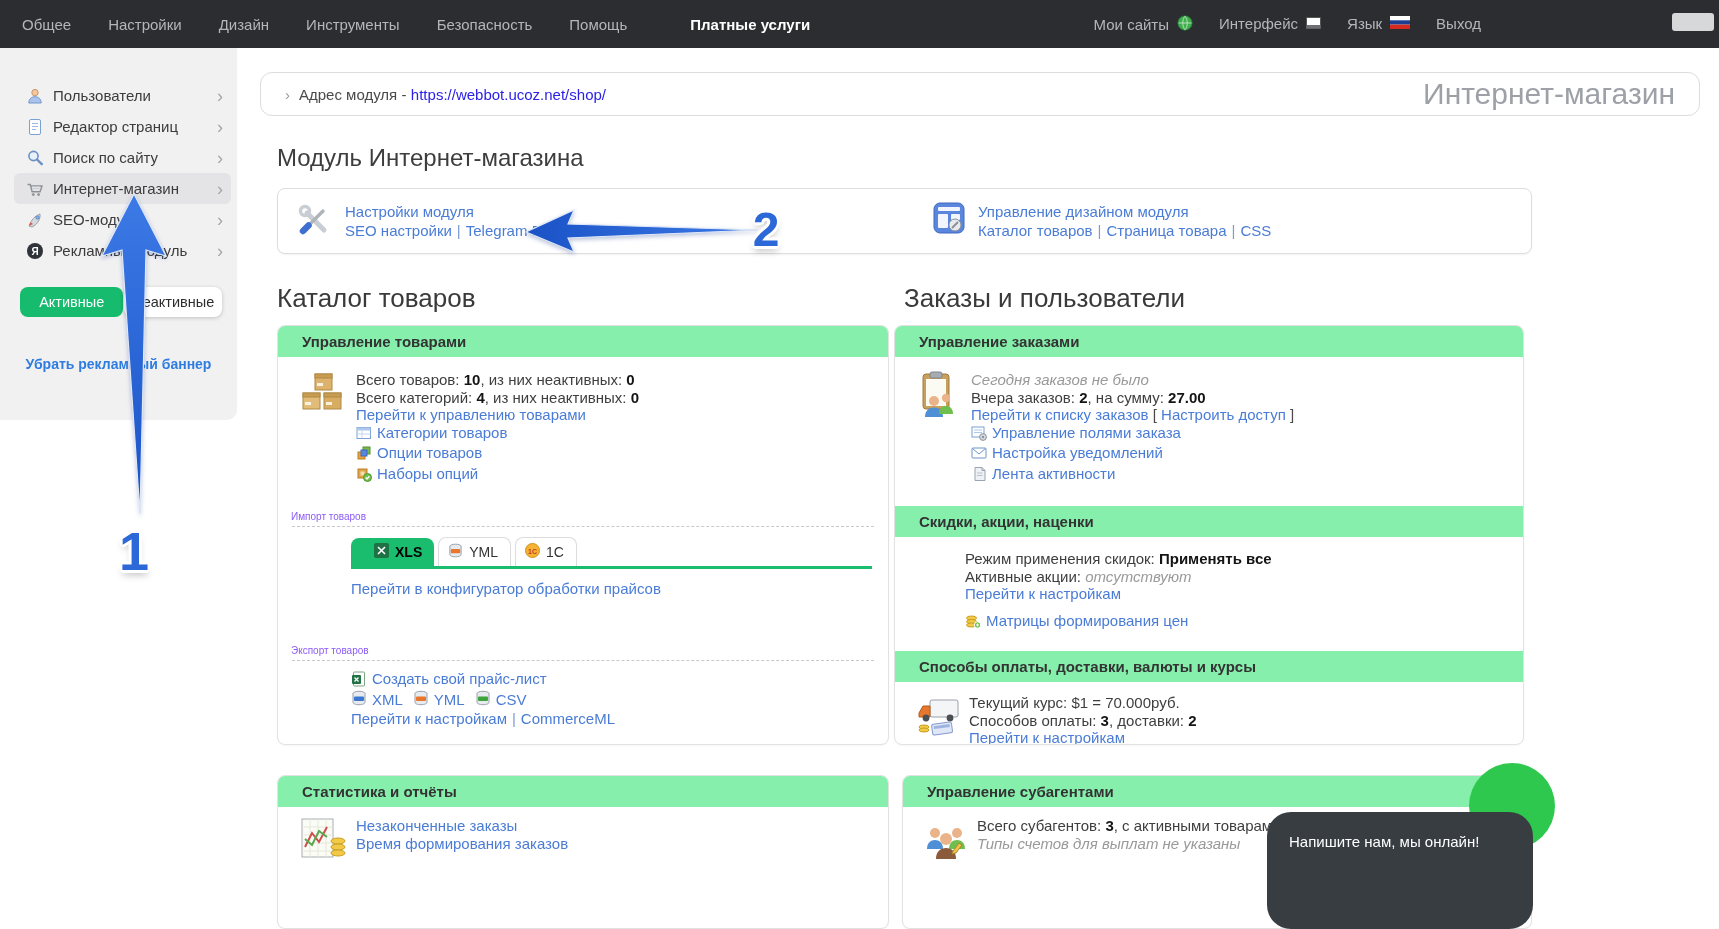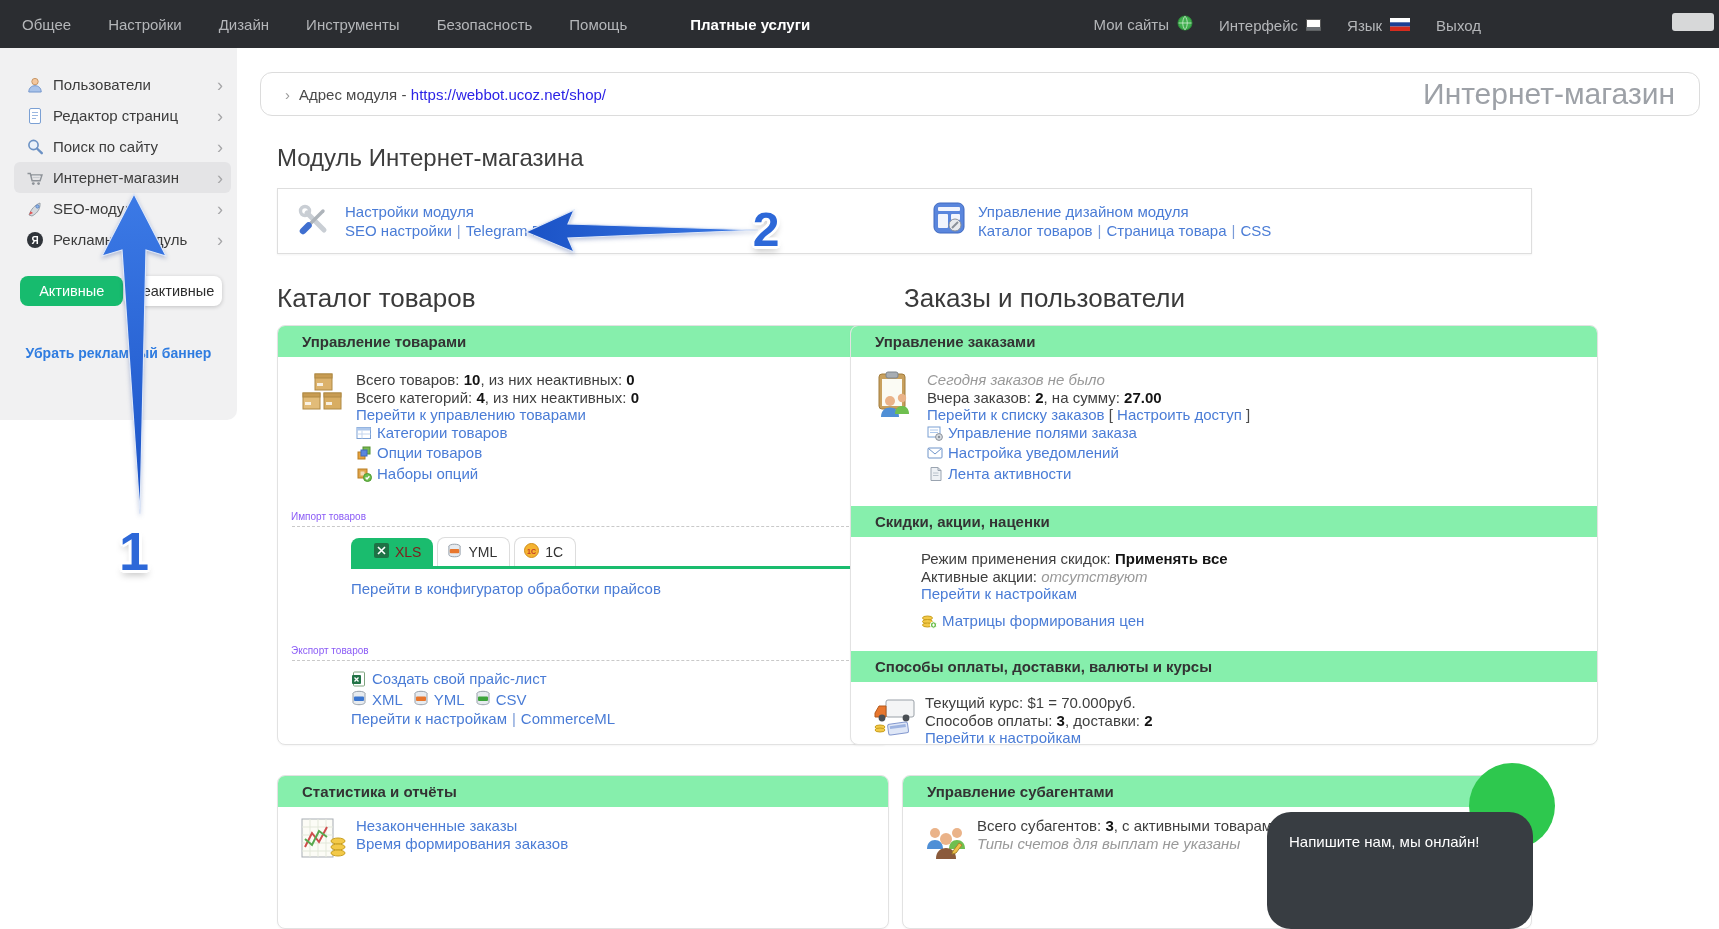--- a/index.html
+++ b/index.html
@@ -7,27 +7,27 @@
   body { position:relative; width:1719px; height:929px; overflow:hidden; background:#fff;
          font-family:"Liberation Sans","DejaVu Sans",sans-serif; }
   .abs { position:absolute; }
 
   
   .topbar { position:absolute; left:0; top:0; width:1719px; height:48px; background:#2b2d31;
             display:flex; align-items:center; z-index:20; }
   .topnav { display:flex; gap:37px; margin-left:22px; align-items:center; }
   .tlink { color:#b4b6b9; font-size:15px; cursor:pointer; white-space:nowrap; }
   .tlink.paid { color:#ffffff; font-weight:bold; margin-left:26px; }
-  .topright { display:flex; gap:26px; margin-left:auto; margin-right:238px; align-items:flex-end; }
+  .topright { display:flex; gap:26px; margin-left:auto; margin-right:238px; align-items:flex-start; }
   .tr-item { display:flex; align-items:center; gap:8px; color:#b4b6b9; font-size:15px; cursor:pointer; white-space:nowrap; }
   .miniwidget { left:1672px; top:13px; width:42px; height:18px; background:#d7d8d9; border-radius:3px; z-index:21; }
 
   
   .sidebar { position:absolute; left:0; top:48px; width:237px; height:372px; background:#f1f1f2;
-             border-radius:0 0 10px 0; padding-top:21px; z-index:5; }
+             border-radius:0 0 10px 0; padding-top:32px; z-index:5; }
   .sitem { height:31px; margin:0 6px 0 14px; padding:0 8px 0 12px; display:flex; align-items:center;
            gap:9px; border-radius:6px; font-size:15px; color:#3c3c3c; cursor:pointer; }
   .sitem.active { background:#e4e4e6; }
   .sitem .chev { margin-left:auto; color:#a6a6a8; font-size:18px; line-height:1; }
   .sicon { width:18px; height:18px; flex:0 0 auto; }
   .side-tabs { display:flex; margin:21px 15px 0 20px; }
   .stab { height:30px; display:flex; align-items:center; justify-content:center; font-size:14.5px;
           border-radius:8px; cursor:pointer; }
   .stab.green { background:#17bb6e; color:#fff; flex:1.06; }
   .stab.white { background:#fff; color:#2d2d2d; flex:1; box-shadow:0 1px 4px rgba(0,0,0,.2); margin-left:1px; }
@@ -43,21 +43,21 @@
   
   .crumbbox { left:260px; top:72px; width:1440px; height:44px; border:1px solid #dcdcdc; border-radius:12px;
               display:flex; align-items:center; padding:0 24px; background:#fff; }
   .crumb-chev { color:#9a9a9a; font-size:15px; margin-right:9px; }
   .crumb-label { color:#4a4a4a; font-size:15px; }
   .crumb-url { color:#2b22e6; font-size:15px; cursor:pointer; text-decoration:none; }
   .crumb-title { margin-left:auto; font-size:30px; color:#9da1a7; white-space:nowrap; }
   .modtitle { left:277px; top:144px; font-size:24px; color:#3d3d3d; }
 
   
-  .qpanel { left:277px; top:188px; width:1255px; height:66px; border:1px solid #dedede; border-radius:0;
+  .qpanel { left:277px; top:188px; width:1255px; height:66px; border:1px solid #dedede; border-radius:8px;
             background:#fff; box-shadow:0 1px 2px rgba(0,0,0,.05); }
   .qgroup { position:absolute; top:13px; display:flex; gap:13px; align-items:flex-start; }
   .qg-left { left:18px; }
   .qg-right { left:655px; }
   .qlines { font-size:15px; line-height:19px; }
   .qlink { color:#4a7cd6; cursor:pointer; text-decoration:none; }
   .qdiv { color:#7a9bd8; margin:0 5px; }
 
   
   .colhead { position:absolute; font-size:26px; color:#3a3a3a; }
@@ -73,21 +73,21 @@
   .tl b { color:#141414; }
   .lnk { color:#4a7cd6; cursor:pointer; text-decoration:none; }
   .note { color:#999; font-style:italic; }
   .br { color:#4a4a4a; }
   .ic16 { display:inline-block; vertical-align:-3px; margin-right:5px; }
   .subh { font-size:10px; color:#8b5cf6; margin:26px 0 0 13px; }
   .dashed { border-bottom:1px dashed #c9c9c9; margin:4px 14px 0 14px; }
   .tabsline { margin:10px 16px 0 73px; border-bottom:3px solid #1abc6e; display:flex; gap:4px; align-items:flex-end; }
   .tab { display:flex; align-items:center; gap:6px; padding:5px 12px 5px 9px; font-size:14px;
          border-radius:8px 8px 0 0; cursor:pointer; }
-  .tab.on { background:#1abc6e; color:#7f1d1d; font-weight:normal;padding-left:23px; }
+  .tab.on { background:#1abc6e; color:#000000; font-weight:bold;padding-left:23px; }
   .tab.off { background:#fff; border:1px solid #ddd; border-bottom:none; color:#333; }
   .cfg { margin:11px 0 0 73px; }
   .exp-lines { margin:9px 0 0 73px; display:flex; flex-direction:column; }
   .fmt-row { display:flex; align-items:center; }
   .fmt { display:flex; align-items:center; margin-right:10px; }
   .sect-pad { padding:13px 0 0 70px; }
 
   
   .chat-circle { position:absolute; left:1469px; top:763px; width:86px; height:86px; border-radius:50%;
                  background:#2ec84e; z-index:30; }
@@ -377,21 +377,21 @@
             </svg></span>
           <a class="lnk">CSV</a>
         </span>
     </div>
     <div class="tl">
       <a class="lnk">Перейти к настройкам</a><span class="qdiv">|</span><a class="lnk">CommerceML</a>
     </div>
   </div>
 </section>
 
-<section class="card" style="left:850px; top:325px; width:748px; height:420px;">
+<section class="card" style="left:894px; top:325px; width:630px; height:420px;">
   <header class="card-h">Управление заказами</header>
   <div class="row">
     <span class="bigicon"><svg width="46" height="48" viewBox="0 0 46 48">
           <rect x="6" y="3" width="26" height="35" rx="3" fill="#c8a05e" stroke="#a27c3c"></rect>
           <rect x="9" y="8" width="20" height="27" fill="#fbfbf4"></rect>
           <rect x="13" y="1" width="12" height="6" rx="2" fill="#a7adb3" stroke="#7f858c"></rect>
           <circle cx="17" cy="30" r="5" fill="#eab389"></circle>
           <path d="M8 46c0-6.5 4.2-9.5 9-9.5s9 3 9 9.5z" fill="#4f8fd6"></path>
           <circle cx="29" cy="27" r="4.2" fill="#eab389"></circle>
           <path d="M22 43c0-5.5 3.2-8 7-8s7 2.5 7 8z" fill="#6fbf4f"></path>

